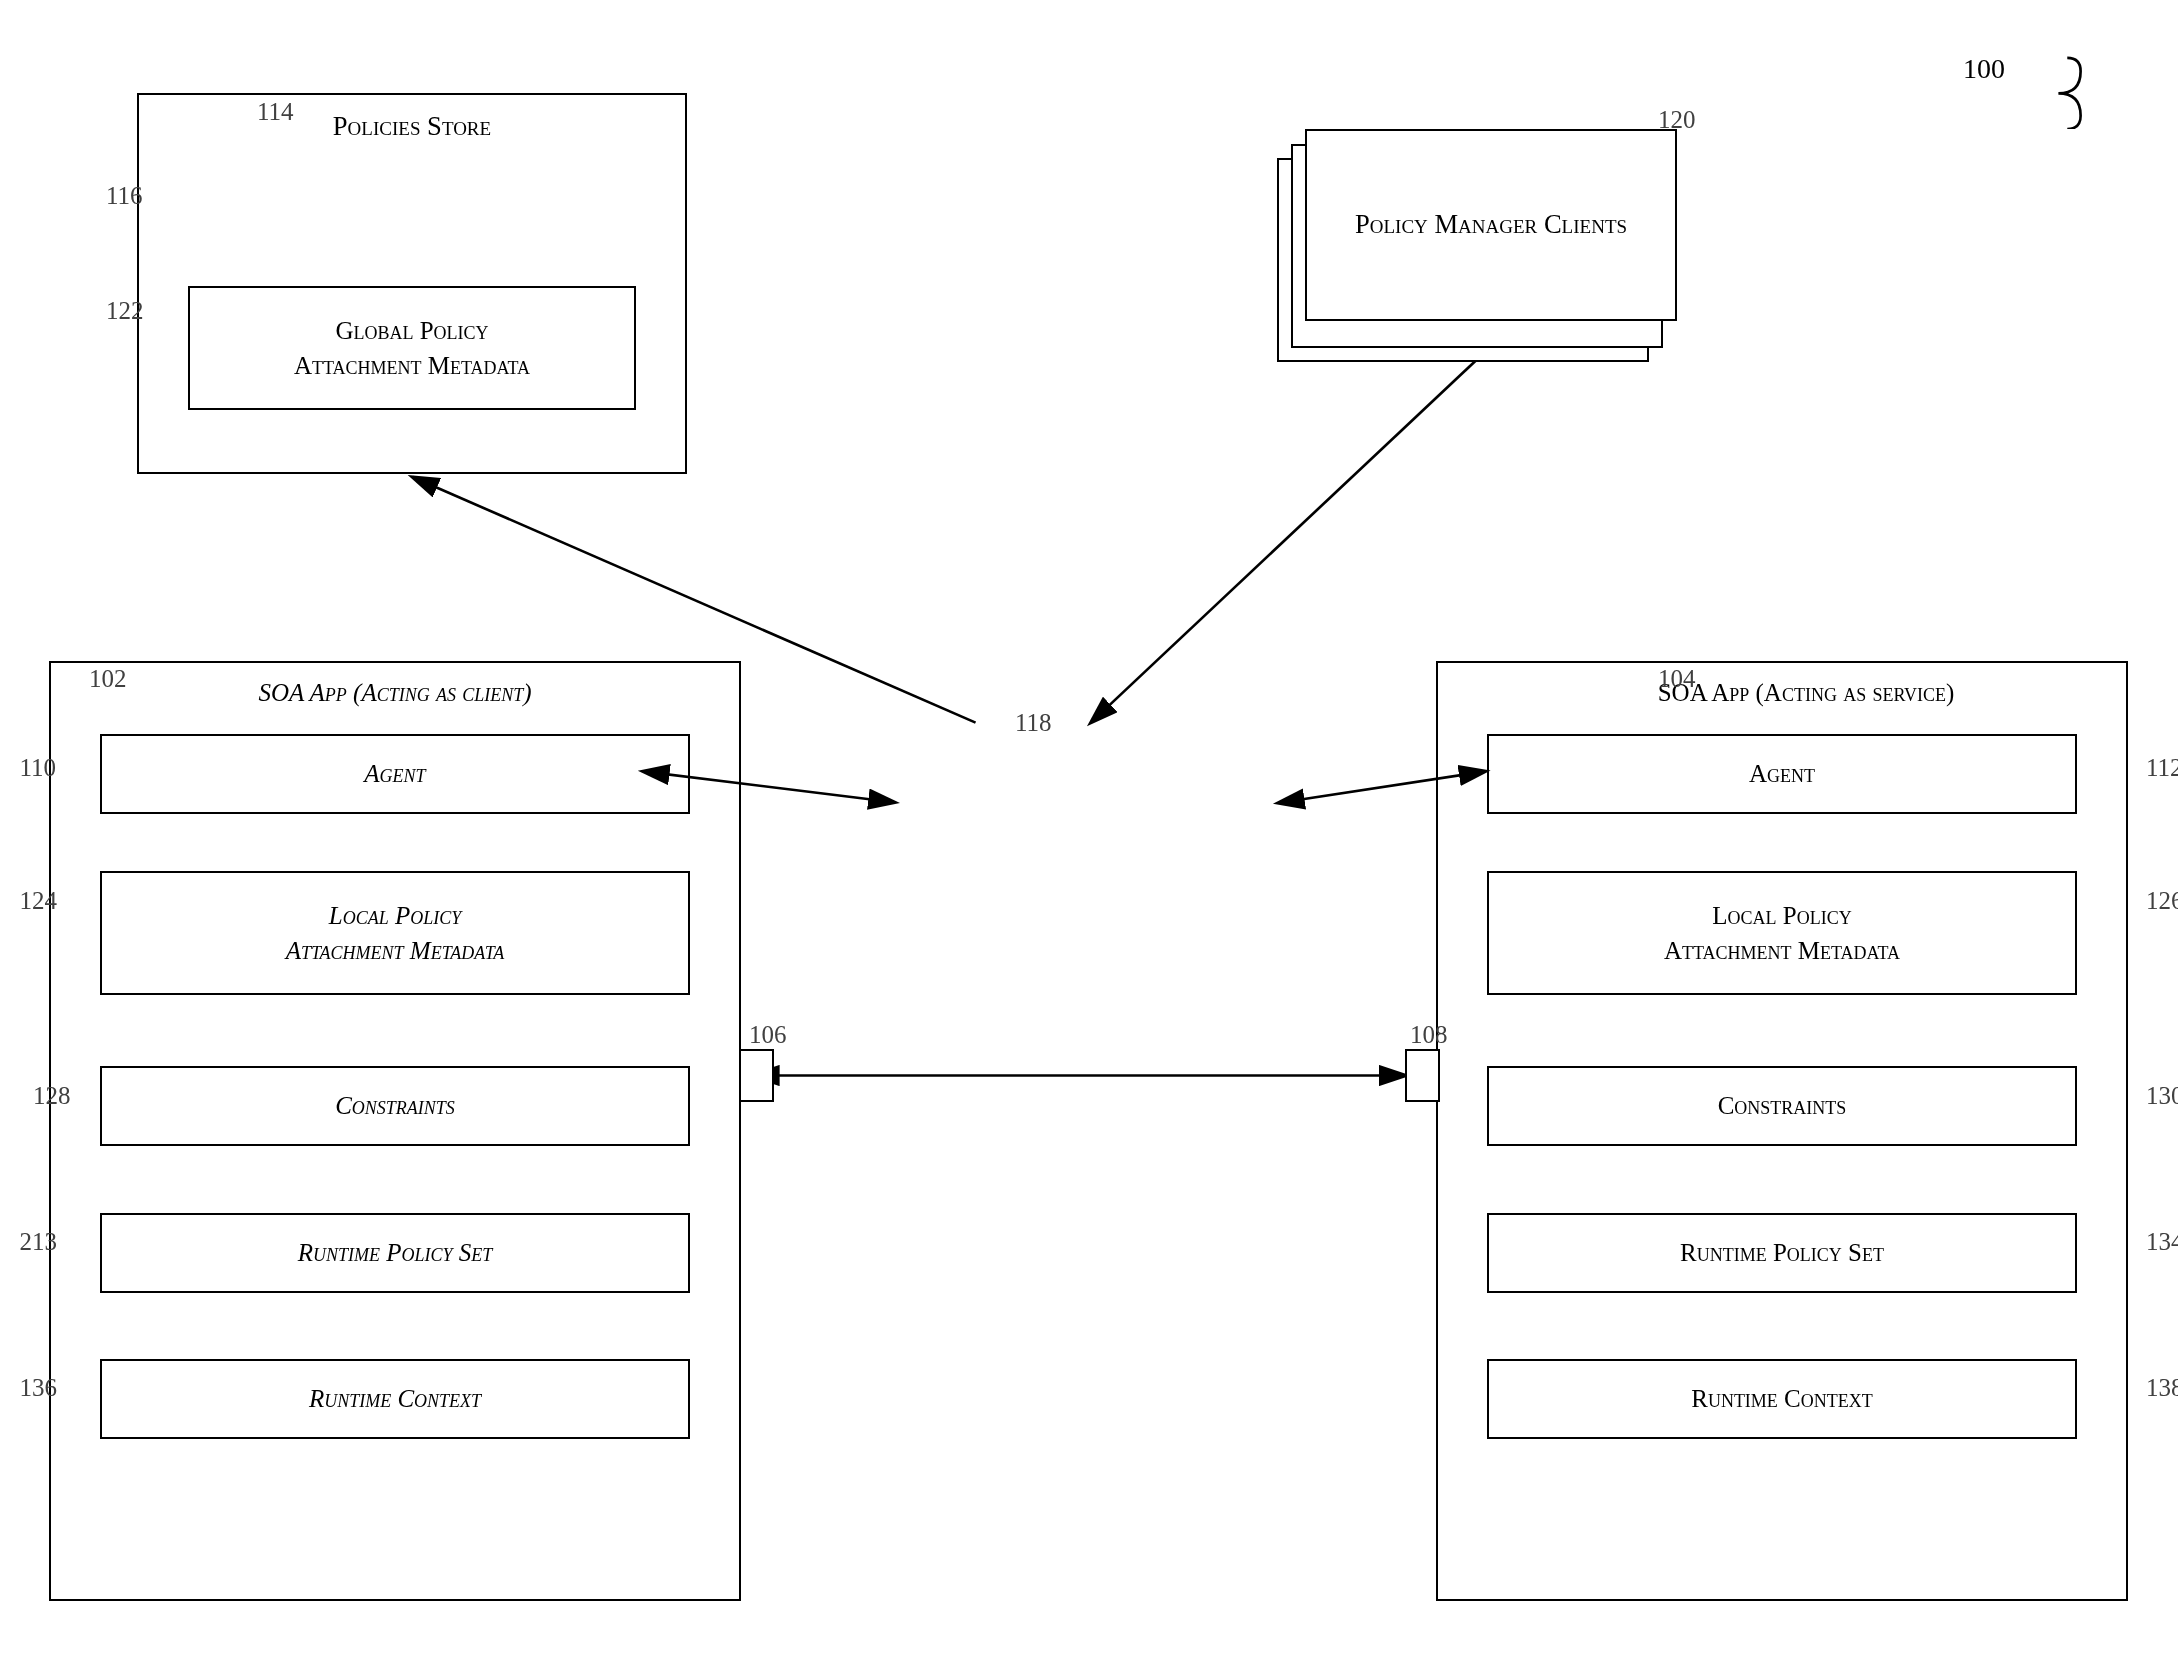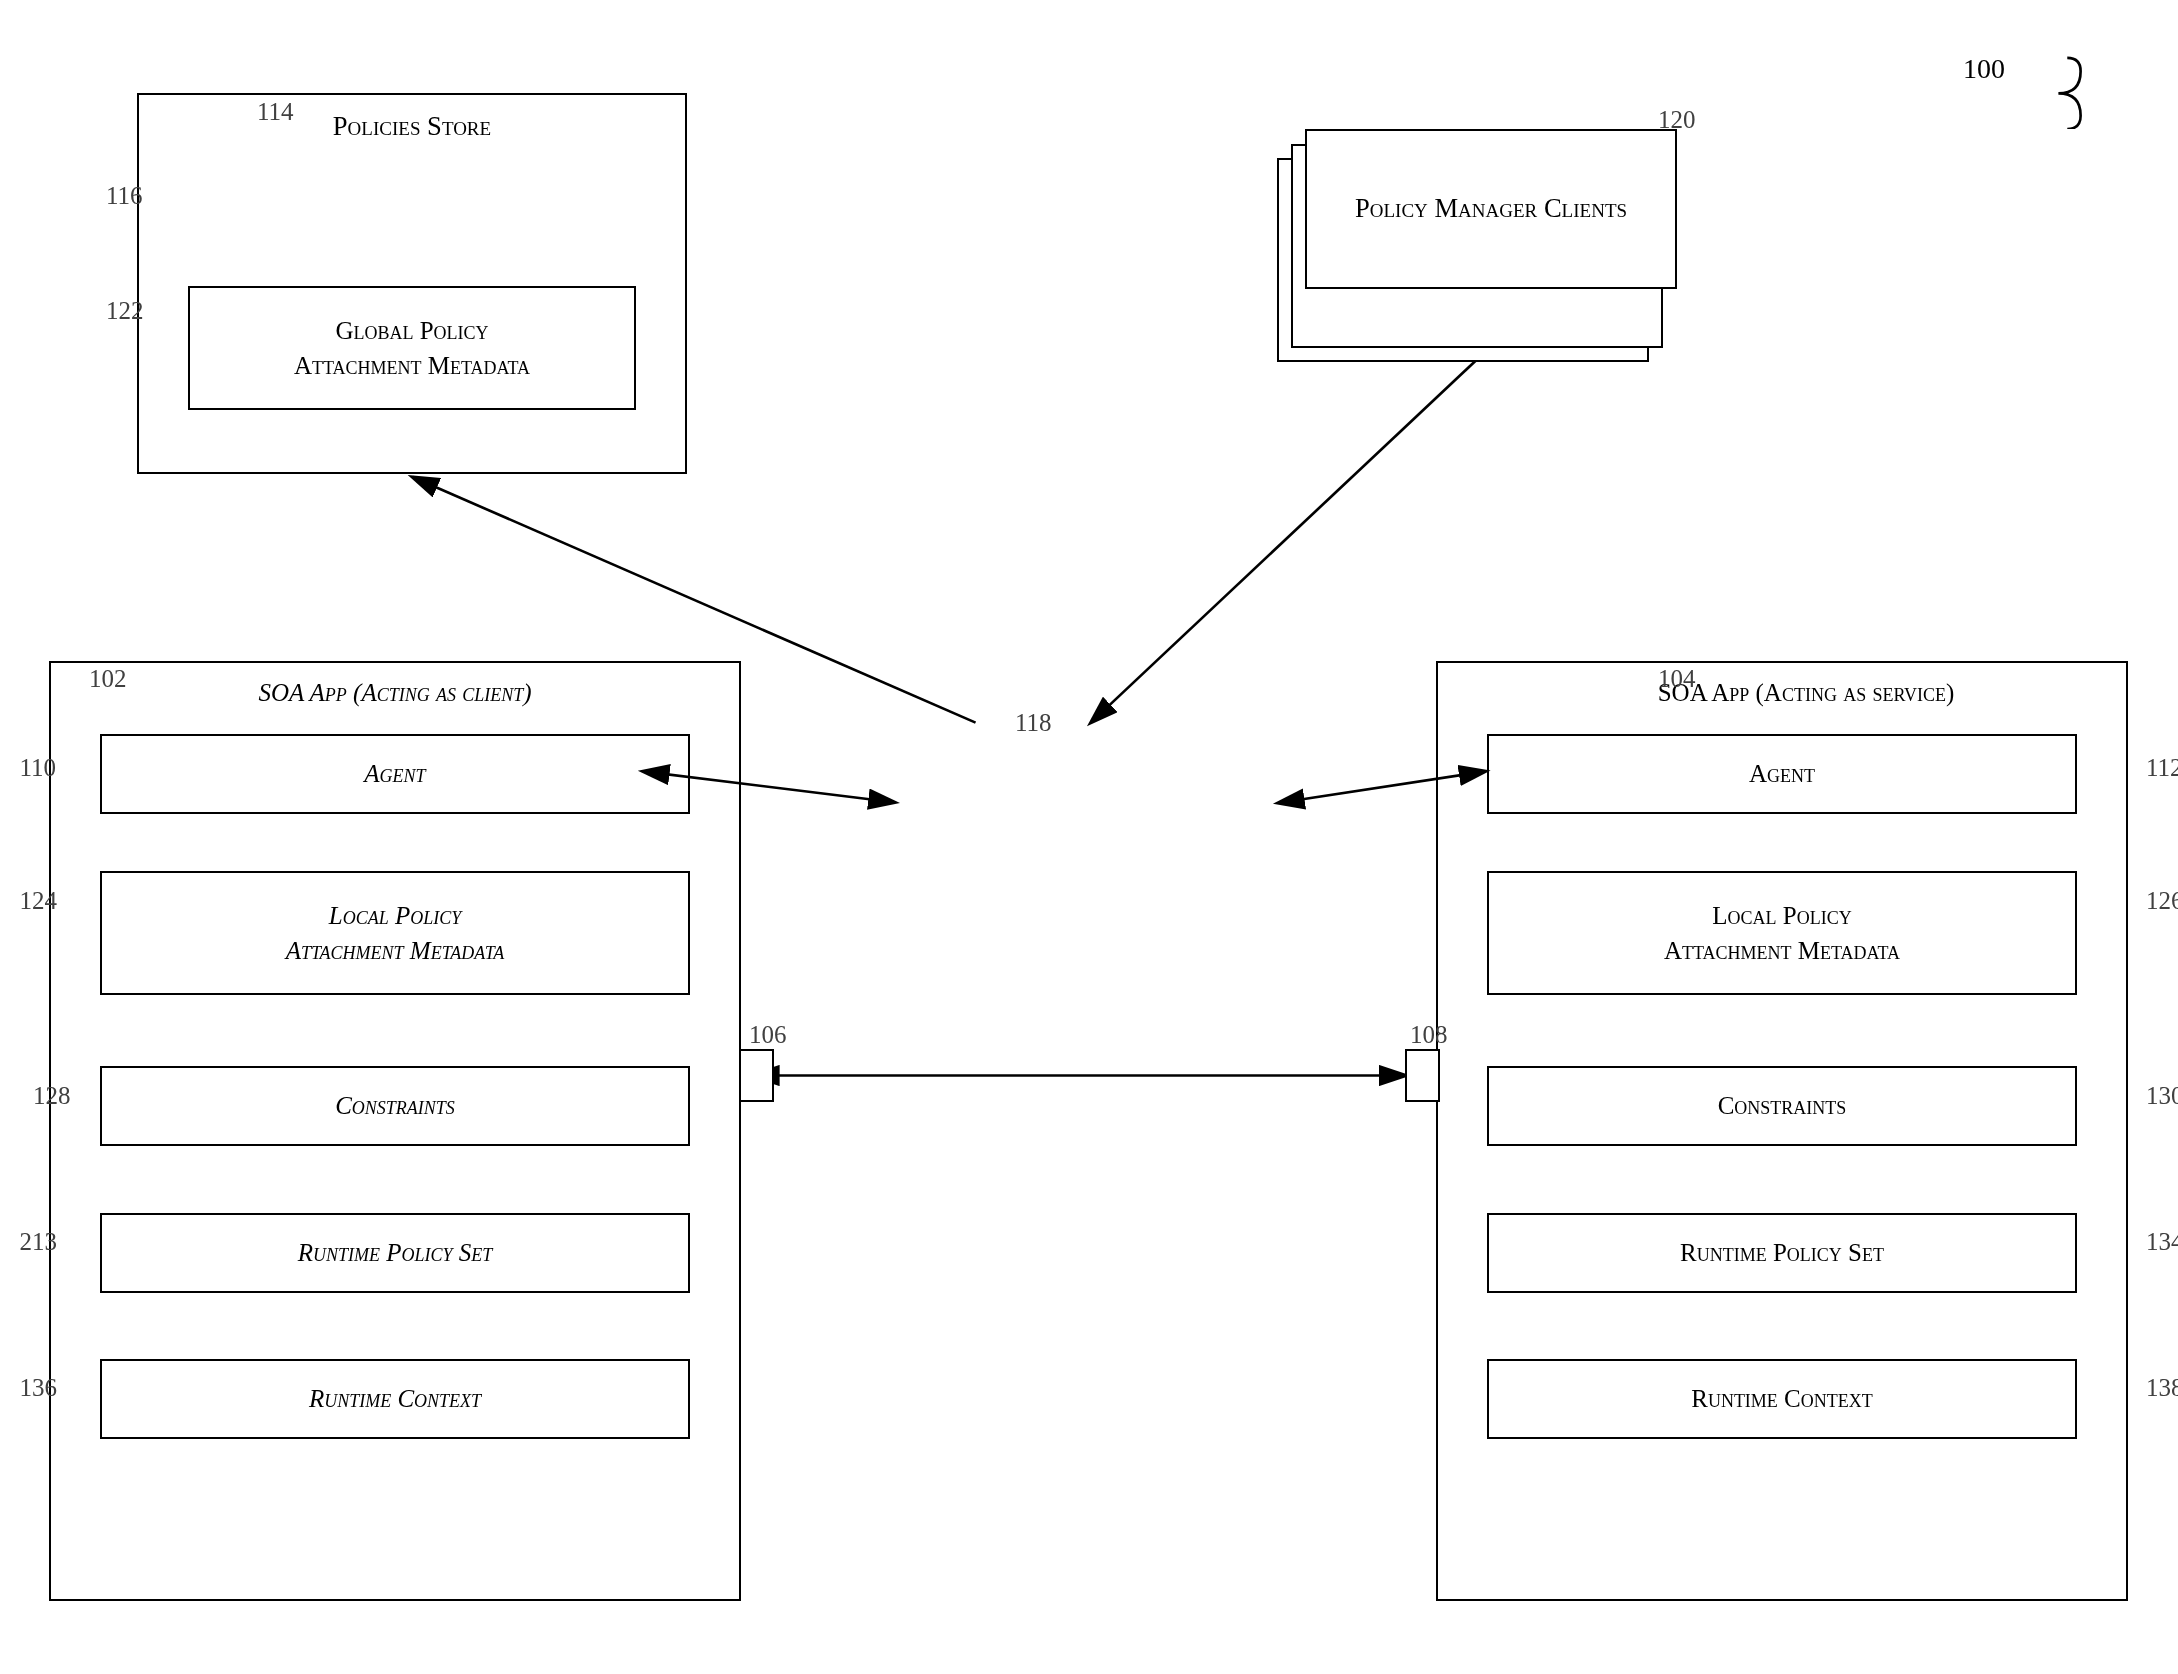--- a/index.html
+++ b/index.html
@@ -59,21 +59,21 @@
   </div>
 
   <div class="ref-label" style="top:98px; left:257px;">114</div>
 
   <div class="ref-label" style="top:182px; left:106px;">116</div>
 
   <div class="ref-label" style="top:297px; left:106px;">122</div>
 
   <div style="position:absolute; top:158px; left:1277px; width:372px; height:204px; border:2.7px solid #000; background:#fff; z-index:1;"></div>
   <div style="position:absolute; top:144px; left:1291px; width:372px; height:204px; border:2.7px solid #000; background:#fff; z-index:2;"></div>
-  <div style="position:absolute; top:129px; left:1305px; width:372px; height:160px; border:2.7px solid #000; background:#fff; z-index:3; display:flex; align-items:center; justify-content:center; text-align:center;">
+  <div style="position:absolute; top:129px; left:1305px; width:372px; height:192px; border:2.7px solid #000; background:#fff; z-index:3; display:flex; align-items:center; justify-content:center; text-align:center;">
     <span style="font-size:26.6px; font-family:'Times New Roman',serif; font-variant:small-caps; line-height:1.4;">Policy Manager
 Clients</span>
   </div>
 
   <div class="ref-label" style="top:106px; left:1658px;">120</div>
 
 
   <div class="ref-label" style="top:709px; left:1015px;">118</div>
 
   <div style="position:absolute; top:661px; left:49px; width:692px; height:940px; border:2.7px solid #000; background:#fff;font-style:italic;">

